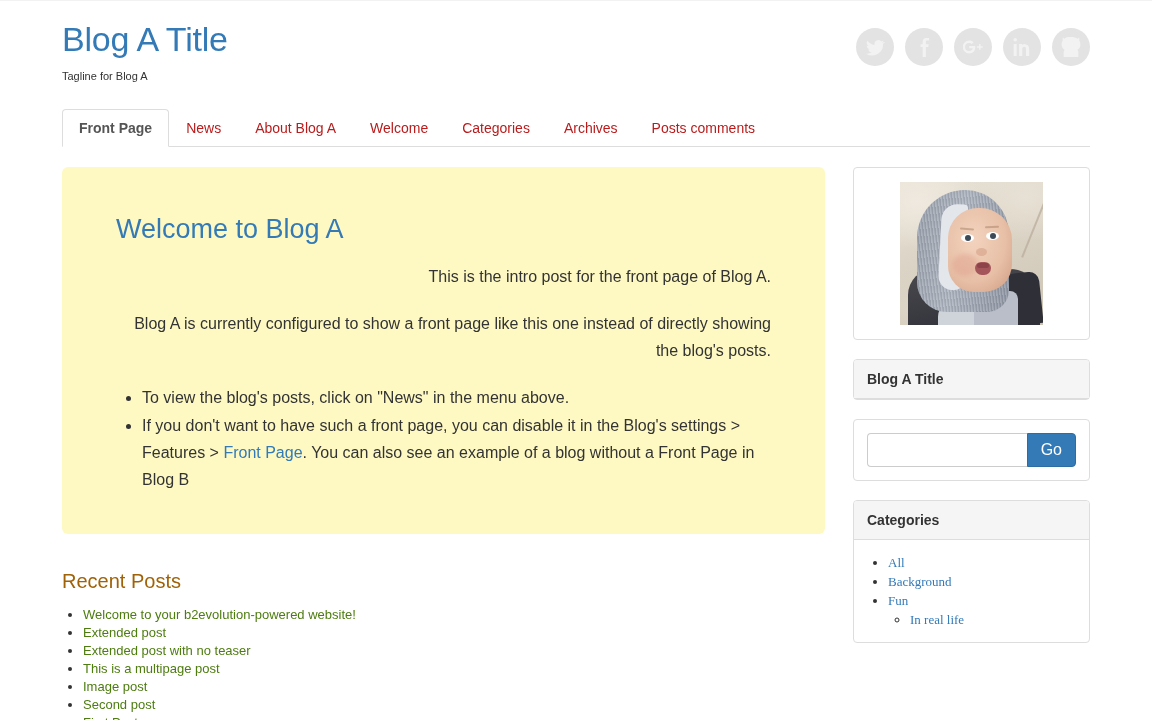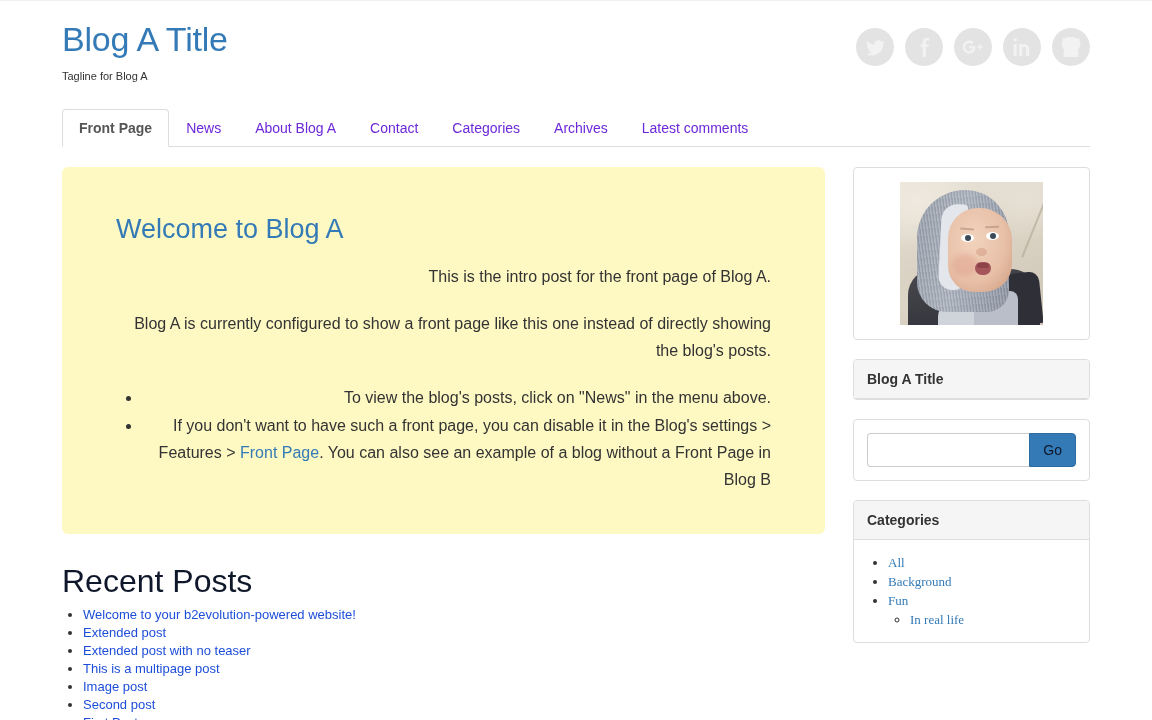--- a/index.html
+++ b/index.html
@@ -72,21 +72,21 @@
     border-bottom: 1px solid #dddddd;
     height: 36px;
     display: flex;
     align-items: flex-end;
     padding-left: 0;
     position: relative;
   }
   .nav-tab {
     font-size: 14px;
     line-height: 20px;
-    color: #6d28d9;
+    color: #b91c1c;
     padding: 8px 16px;
     cursor: pointer;
     position: relative;
     top: 1px;
     border: 1px solid transparent;
     border-radius: 4px 4px 0 0;
     white-space: nowrap;
   }
   .nav-tab.active {
     color: #555555;
@@ -132,46 +132,46 @@
     color: #333333;
     text-align: right;
   }
   .jumbotron ul {
     margin: 0;
     padding-left: 26px;
     font-size: 16px;
     line-height: 27px;
     color: #333333;
   }
-  .jumbotron ul li { margin-bottom: 1px; text-align: right; }
+  .jumbotron ul li { margin-bottom: 1px; }
   .jumbotron a { color: #337ab7; text-decoration: none; cursor: pointer; }
 
   
   .recent {
     margin-top: 32px;
   }
   .recent h3 {
     margin: 0 0 10px 0;
-    font-size: 32px;
+    font-size: 20px;
     line-height: 30px;
     font-weight: normal;
-    color: #0f172a;
+    color: #a16207;
   }
   .recent ul {
     margin: 0;
     padding-left: 21px;
     list-style: disc;
   }
   .recent li {
     font-size: 13px;
     line-height: 18px;
     margin-bottom: 0px;
   }
   .recent li a {
-    color: #1d4ed8;
+    color: #4d7c0f;
     text-decoration: none;
     cursor: pointer;
     font-size: 13px;
   }
 
   
   .widget {
     background: #ffffff;
     border: 1px solid #dddddd;
     border-radius: 4px;
@@ -389,22 +389,22 @@
     outline: none;
     min-width: 0;
   }
   .search-btn {
     flex: 0 0 auto;
     height: 34px;
     padding: 0 13px;
     background: #337ab7;
     border: 1px solid #2e6da4;
     border-radius: 0 4px 4px 0;
-    color: #0f172a;
-    font-size: 14px;
+    color: #ffffff;
+    font-size: 16px;
     font-family: "Liberation Sans", sans-serif;
     cursor: pointer;
     line-height: 32px;
   }
 </style>
 </head>
 <body>
 
 <div class="page">
   <div class="container">
@@ -444,24 +444,24 @@
               <circle cx="15.6" cy="11.6" r="1.1" fill="#6f6f6f"></circle>
             </svg>
         </span>
       </div>
     </div>
 
     <div class="nav-tabs">
       <div class="nav-tab active">Front Page</div>
       <div class="nav-tab">News</div>
       <div class="nav-tab">About Blog A</div>
-      <div class="nav-tab">Contact</div>
+      <div class="nav-tab">Welcome</div>
       <div class="nav-tab">Categories</div>
       <div class="nav-tab">Archives</div>
-      <div class="nav-tab">Latest comments</div>
+      <div class="nav-tab">Posts comments</div>
     </div>
 
     <div class="body-row">
 
       <div class="main-col">
 
         <div class="jumbotron">
           <h2>Welcome to Blog A</h2>
           <p>This is the intro post for the front page of Blog A.</p>
           <p>Blog A is currently configured to show a front page like this one instead of directly showing the blog's posts.</p>

